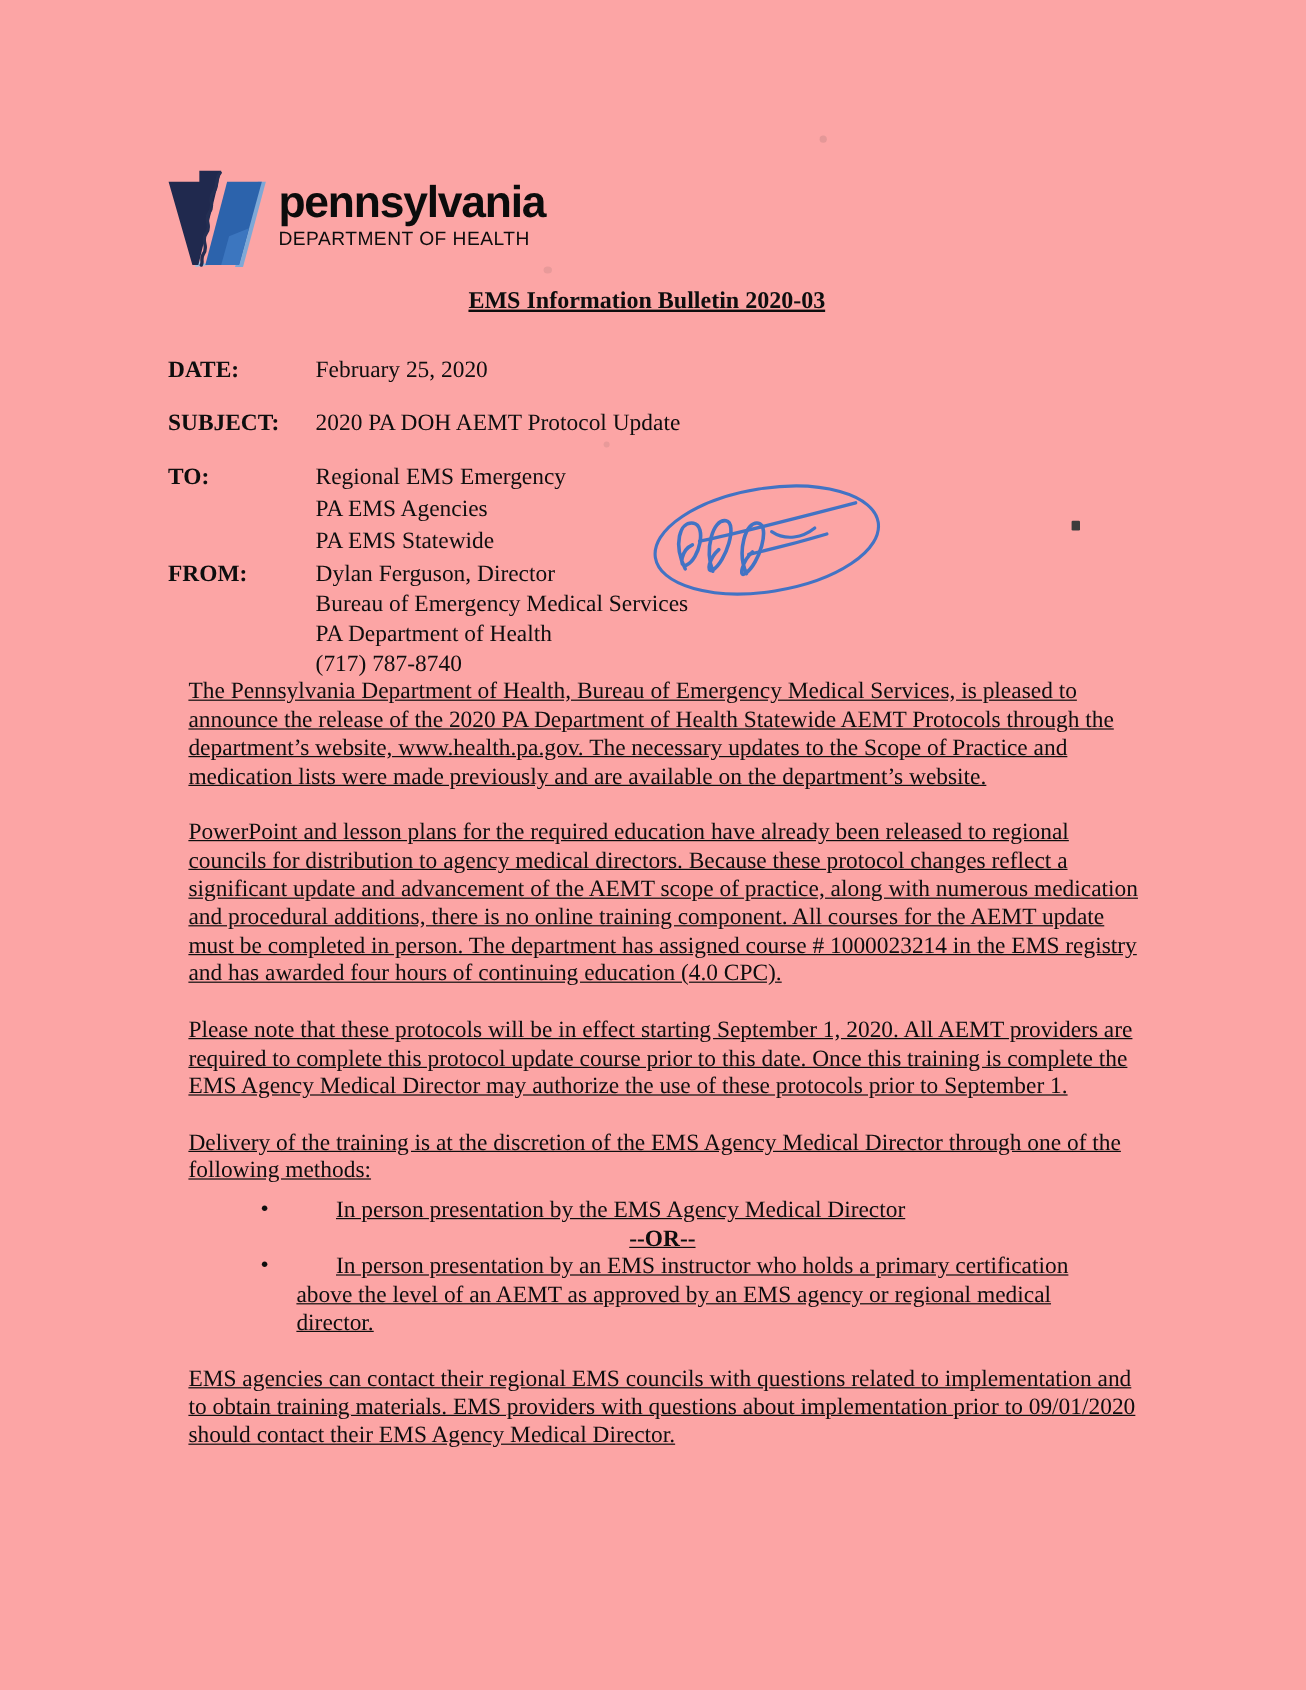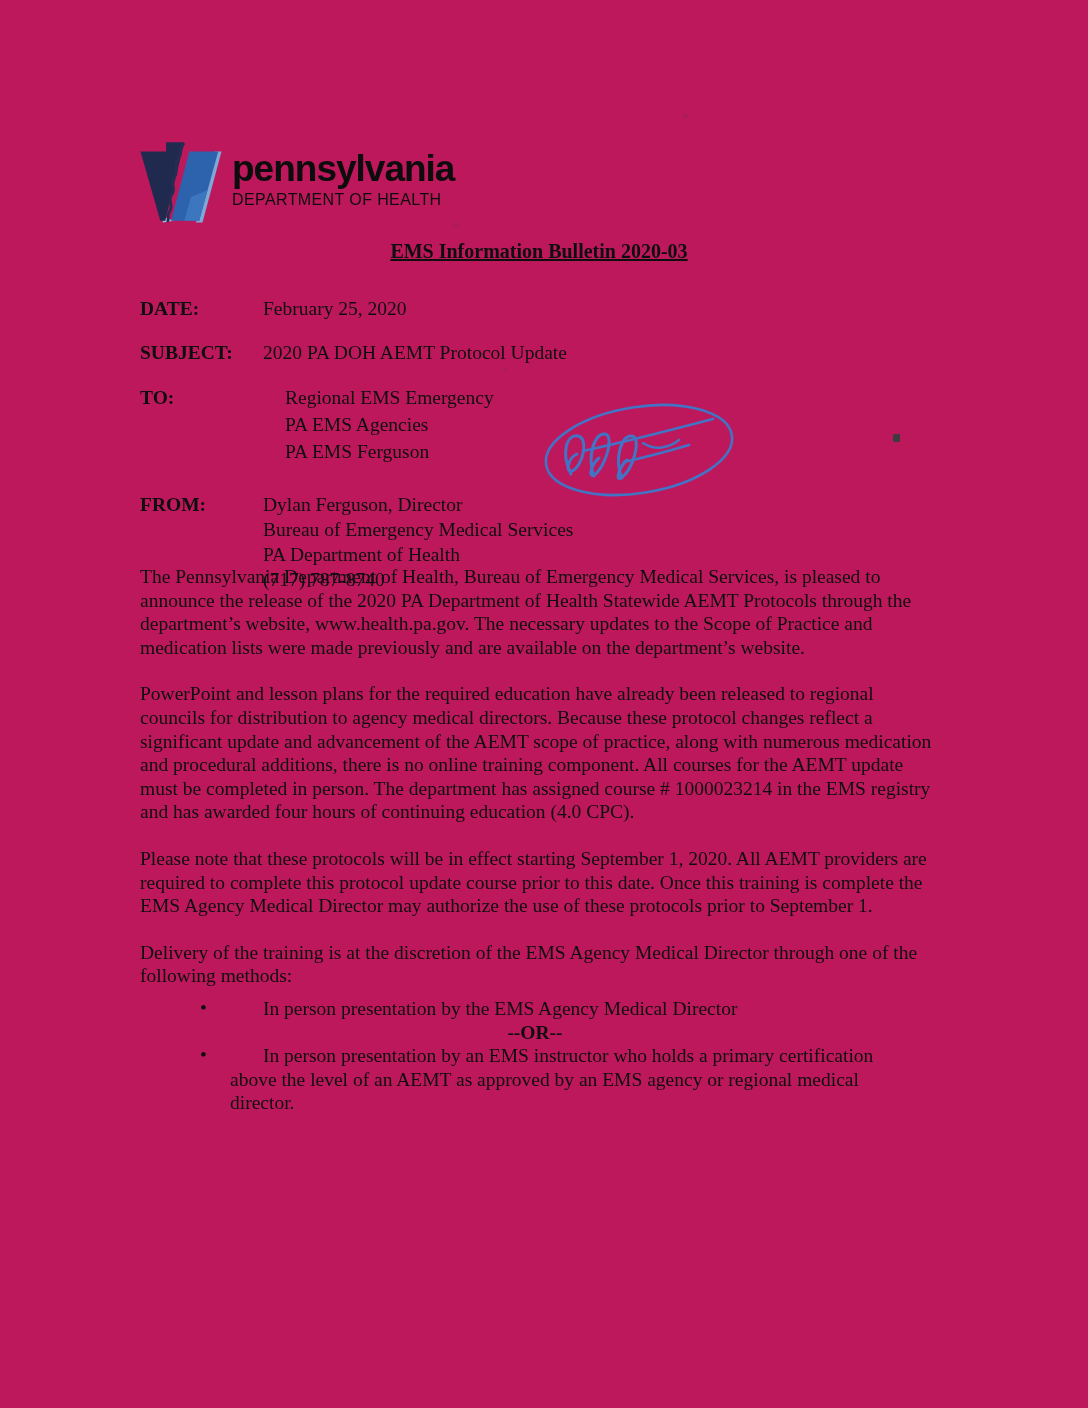--- a/index.html
+++ b/index.html
@@ -4,21 +4,21 @@
 <style>
   * { box-sizing: border-box; }
   html, body { margin: 0; padding: 0; background: #ffffff; }
   body {
     width: 1088px; height: 1408px;
     position: relative;
     font-family: "Liberation Serif", serif;
     color: #0e0e0e;
     overflow: hidden;
   }
-  .page { position: absolute; inset: 0; background: #be185d; }
+  .page { position: absolute; inset: 0; background: #fca5a5; }
 
   
   .logo-block { position: absolute; left: 138px; top: 136px; display: flex; align-items: flex-start; }
   .keystone { width: 86px; height: 92px; flex: none; }
   .logo-text { margin-left: 8px; padding-top: 14px; }
   .brand {
     font-family: "Liberation Sans", sans-serif;
     font-weight: bold; font-size: 37px; line-height: 1;
     letter-spacing: -1px; color: #0c0c0c;
   }
@@ -34,28 +34,28 @@
     text-align: center; font-size: 20px; font-weight: bold;
     text-decoration: underline; margin: 0;
   }
 
   
   .meta { position: absolute; left: 140px; top: 284px; width: 720px; font-size: 19.5px; }
   .meta-row { display: flex; }
   .meta-label { width: 123px; flex: none; font-weight: bold; }
   .meta-value { }
   .row-date, .row-subject { margin-bottom: 18px; line-height: 26px; margin-top: 12px; }
-  .row-to { margin-bottom: 27px; line-height: 27px; gap: 22px; }
+  .row-to { margin-bottom: 1px; line-height: 27px; }
   .row-from { line-height: 25px; }
 
   
   .sig { position: absolute; left: 531px; top: 396px; width: 218px; height: 112px; pointer-events: none; }
 
   
-  .content { position: absolute; left: 140px; top: 565px; width: 802px; font-size: 19.5px; line-height: 23.6px; }
+  .content { position: absolute; left: 157px; top: 565px; width: 802px; font-size: 19.5px; line-height: 23.6px; text-decoration: underline; }
   .content p { margin: 0 0 23px 0; }
   .content p.intro { margin-bottom: 9px; }
   .bullet-item { position: relative; margin-left: 90px; text-indent: 33px; width: 690px; }
   .bullet-item .dot { position: absolute; left: -30px; top: -1px; text-indent: 0; }
   .or-sep { text-align: center; font-weight: bold; margin: 0 0 0 0; width: 790px; }
   .bullets { margin-bottom: 23px; }
 
   
   .speck { position: absolute; background: #3c3c3c; }
   .speck-1 { left: 893px; top: 434px; width: 7px; height: 8px; border-radius: 1px; }
@@ -97,21 +97,21 @@
     </div>
     <div class="meta-row row-subject">
       <div class="meta-label">SUBJECT:</div>
       <div class="meta-value">2020 PA DOH AEMT Protocol Update</div>
     </div>
     <div class="meta-row row-to">
       <div class="meta-label">TO:</div>
       <div class="meta-value">
         <div>Regional EMS Emergency</div>
         <div>PA EMS Agencies</div>
-        <div>PA EMS Ferguson</div>
+        <div>PA EMS Statewide</div>
       </div>
     </div>
     <div class="meta-row row-from">
       <div class="meta-label">FROM:</div>
       <div class="meta-value">
         <div>Dylan Ferguson, Director</div>
         <div>Bureau of Emergency Medical Services</div>
         <div>PA Department of Health</div>
         <div>(717) 787-8740</div>
       </div>
@@ -139,20 +139,21 @@
       <div class="bullet-item">
         <span class="dot">•</span>
         <span>In person presentation by the EMS Agency Medical Director</span>
       </div>
       <div class="or-sep">--OR--</div>
       <div class="bullet-item">
         <span class="dot">•</span>
         <span>In person presentation by an EMS instructor who holds a primary certification above the level of an AEMT as approved by an EMS agency or regional medical director.</span>
       </div>
     </div>
+    <p>EMS agencies can contact their regional EMS councils with questions related to implementation and to obtain training materials.  EMS providers with questions about implementation prior to 09/01/2020 should contact their EMS Agency Medical Director.</p>
   </div>
 
   <div class="speck speck-1"></div>
   <div class="speck speck-2"></div>
   <div class="speck speck-3"></div>
   <div class="speck speck-4"></div>
 
 </div>
 
 </body></html>

